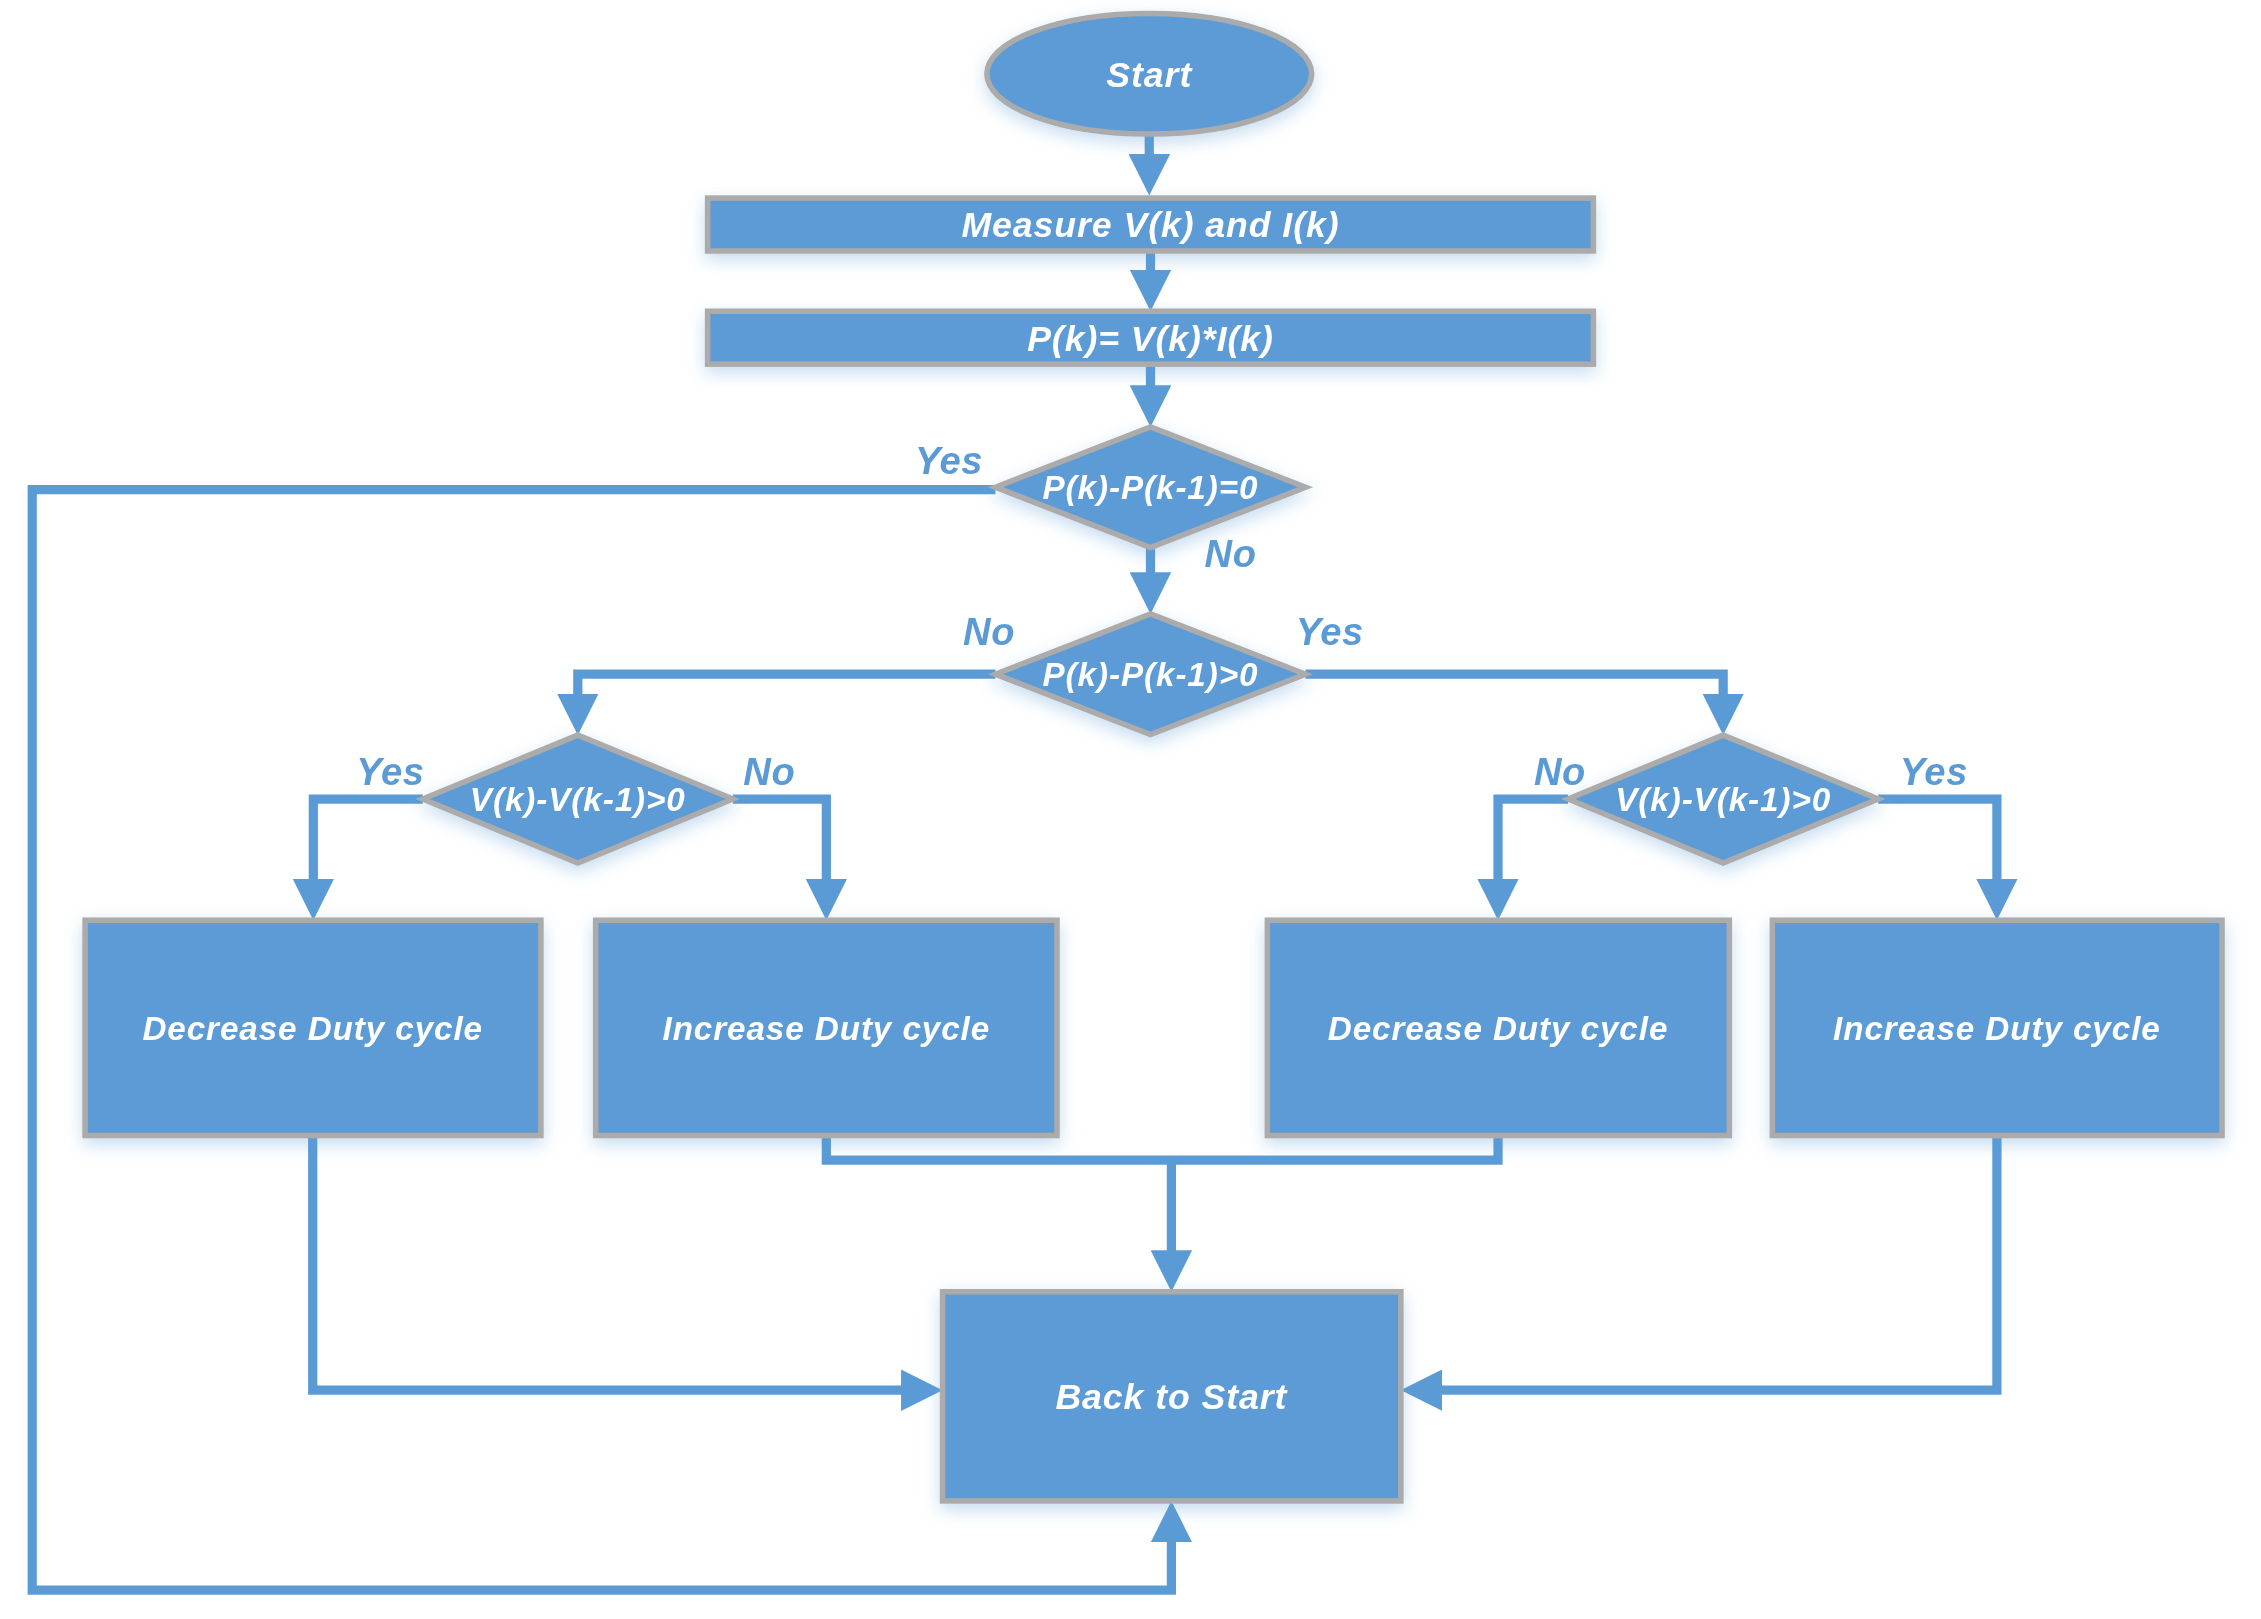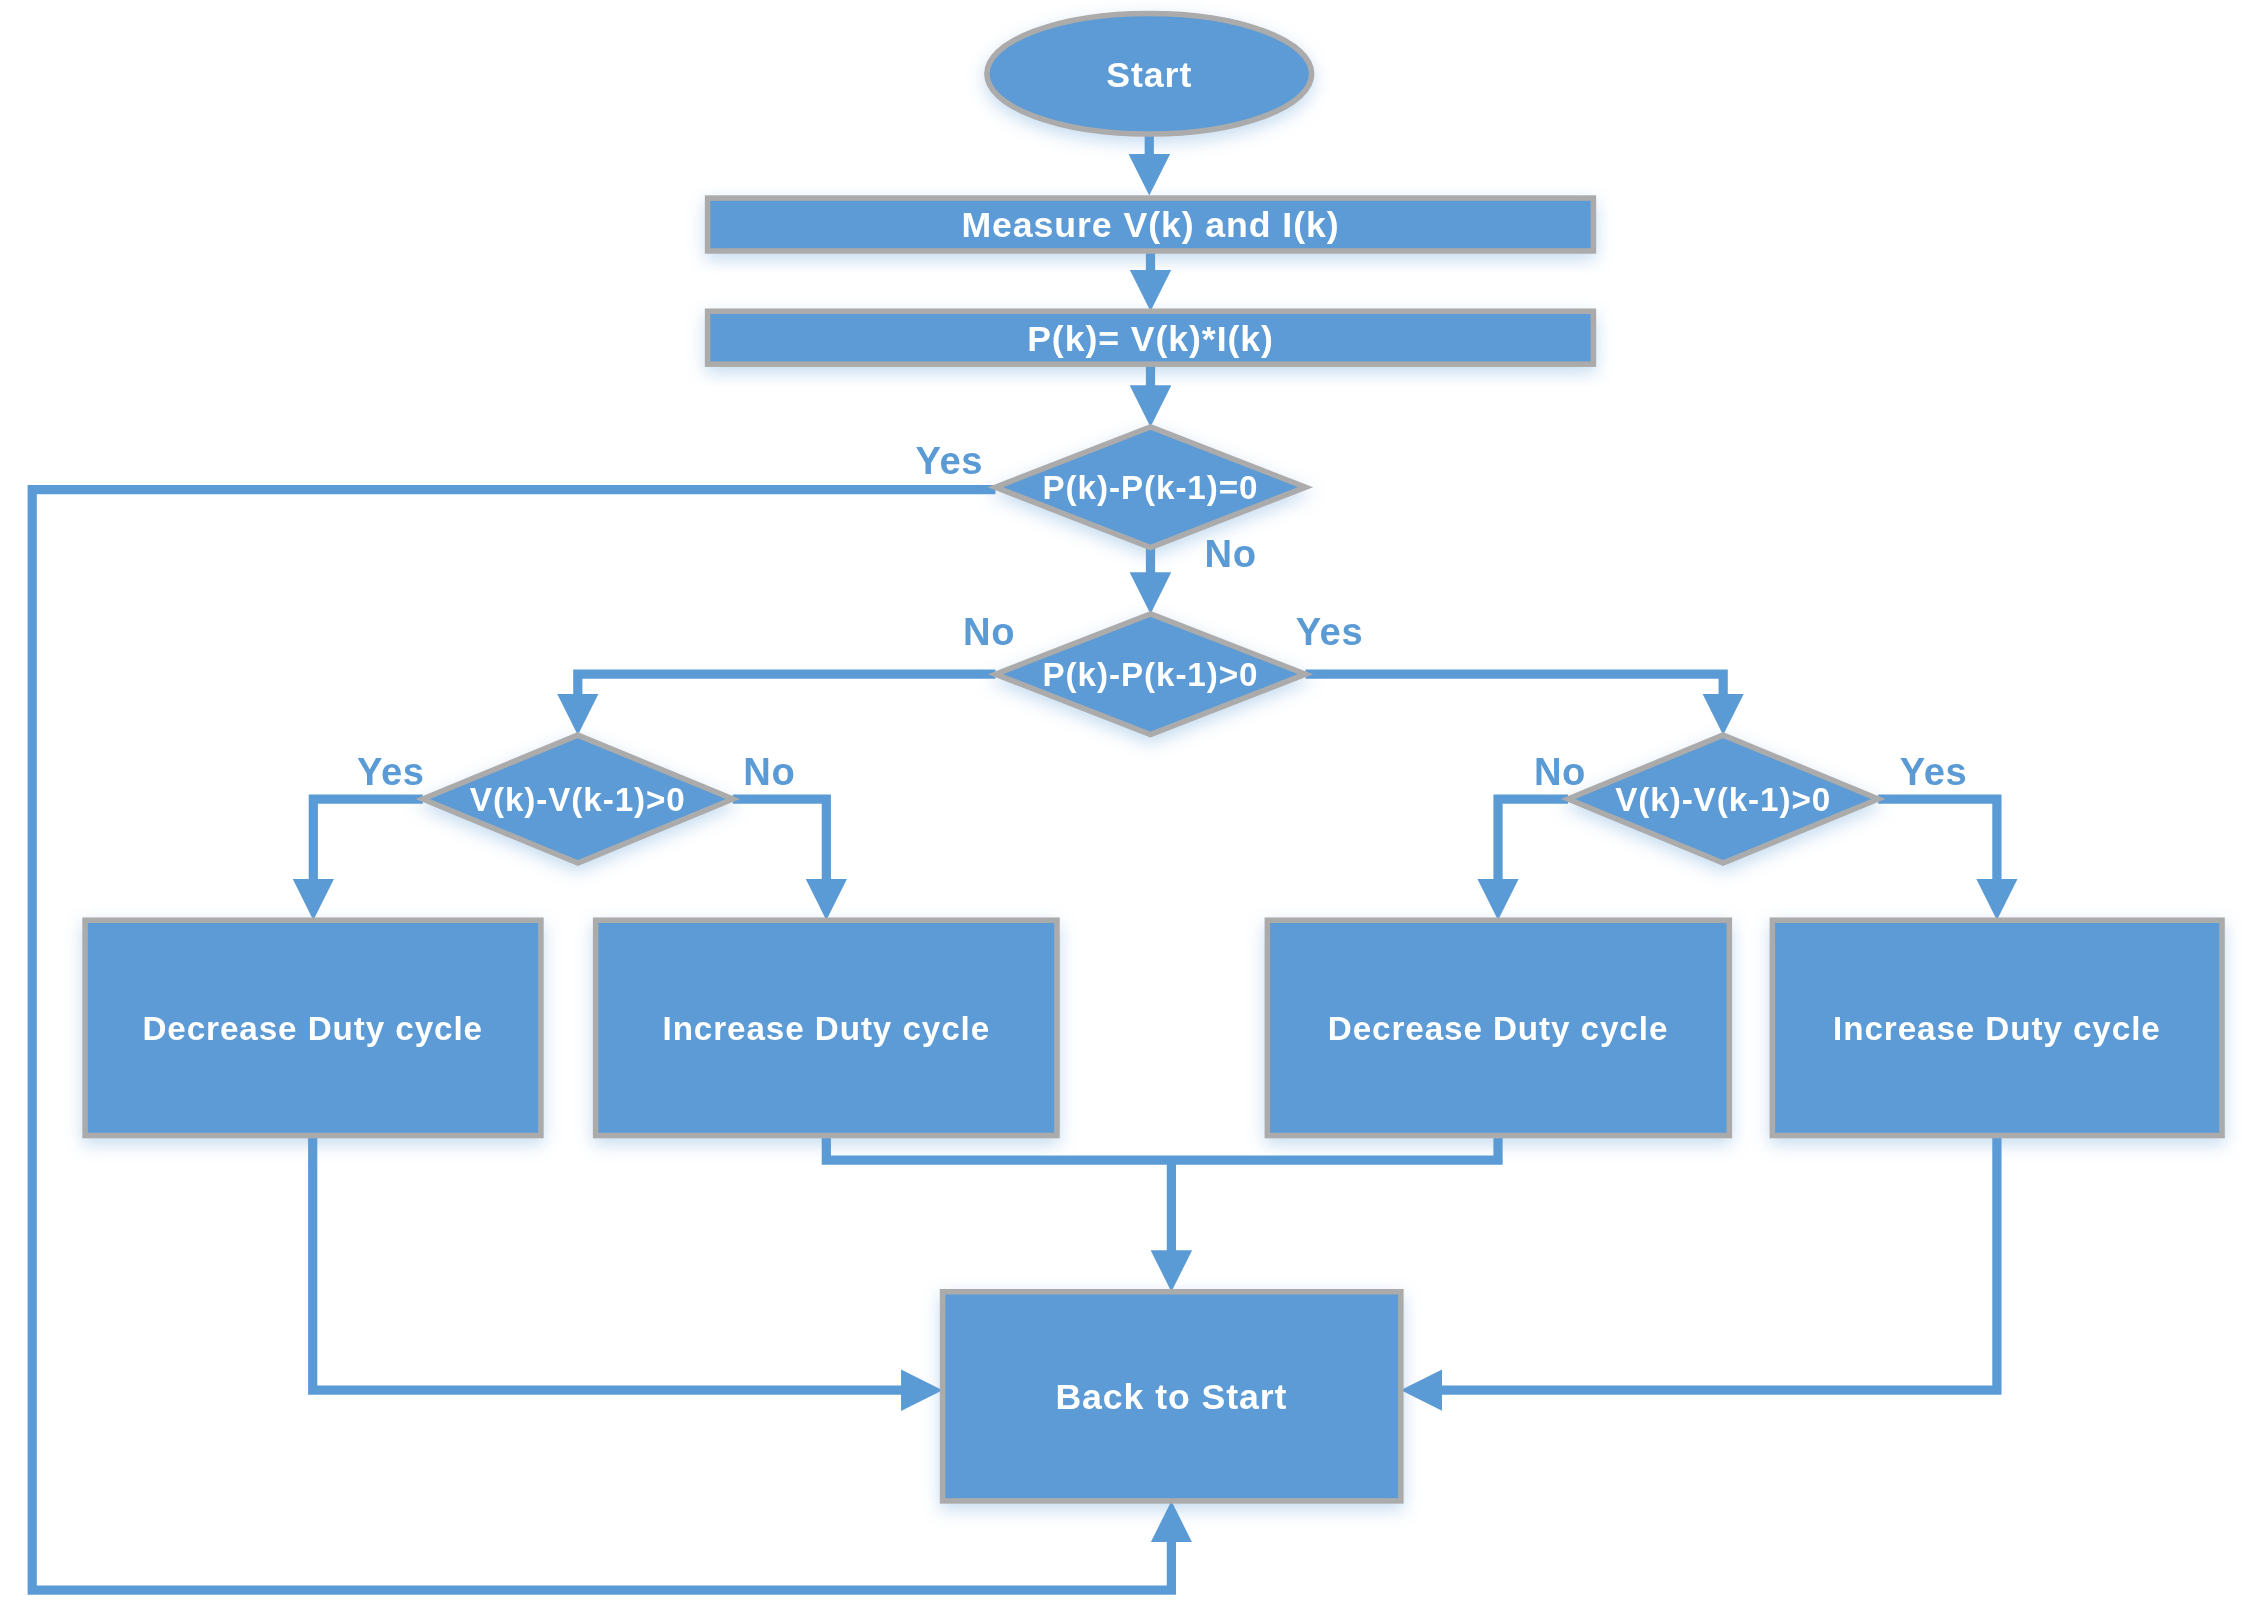--- a/index.html
+++ b/index.html
@@ -5,20 +5,21 @@
   html, body {
     margin: 0;
     padding: 0;
     background: #ffffff;
     width: 100%;
     height: 100%;
   }
   .canvas {
     width: 100%;
     height: 100%;
+    font-style: italic;
   }
   svg {
     display: block;
     width: 100%;
     height: 100%;
   }
   
   .shape {
     fill: #5b9bd5;
     stroke: #ababab;

